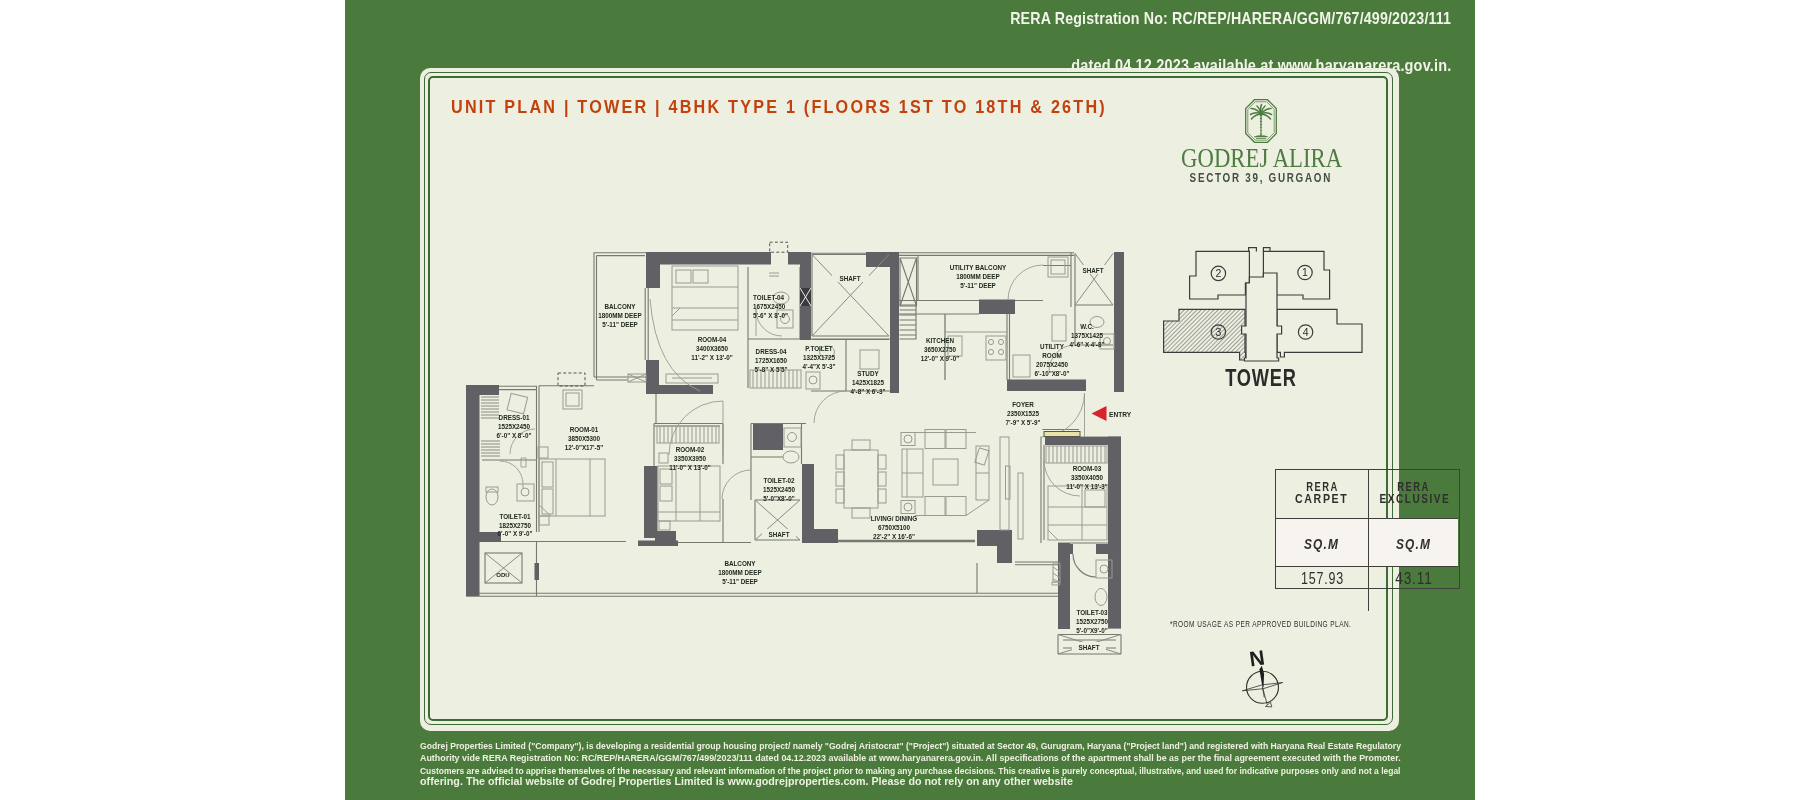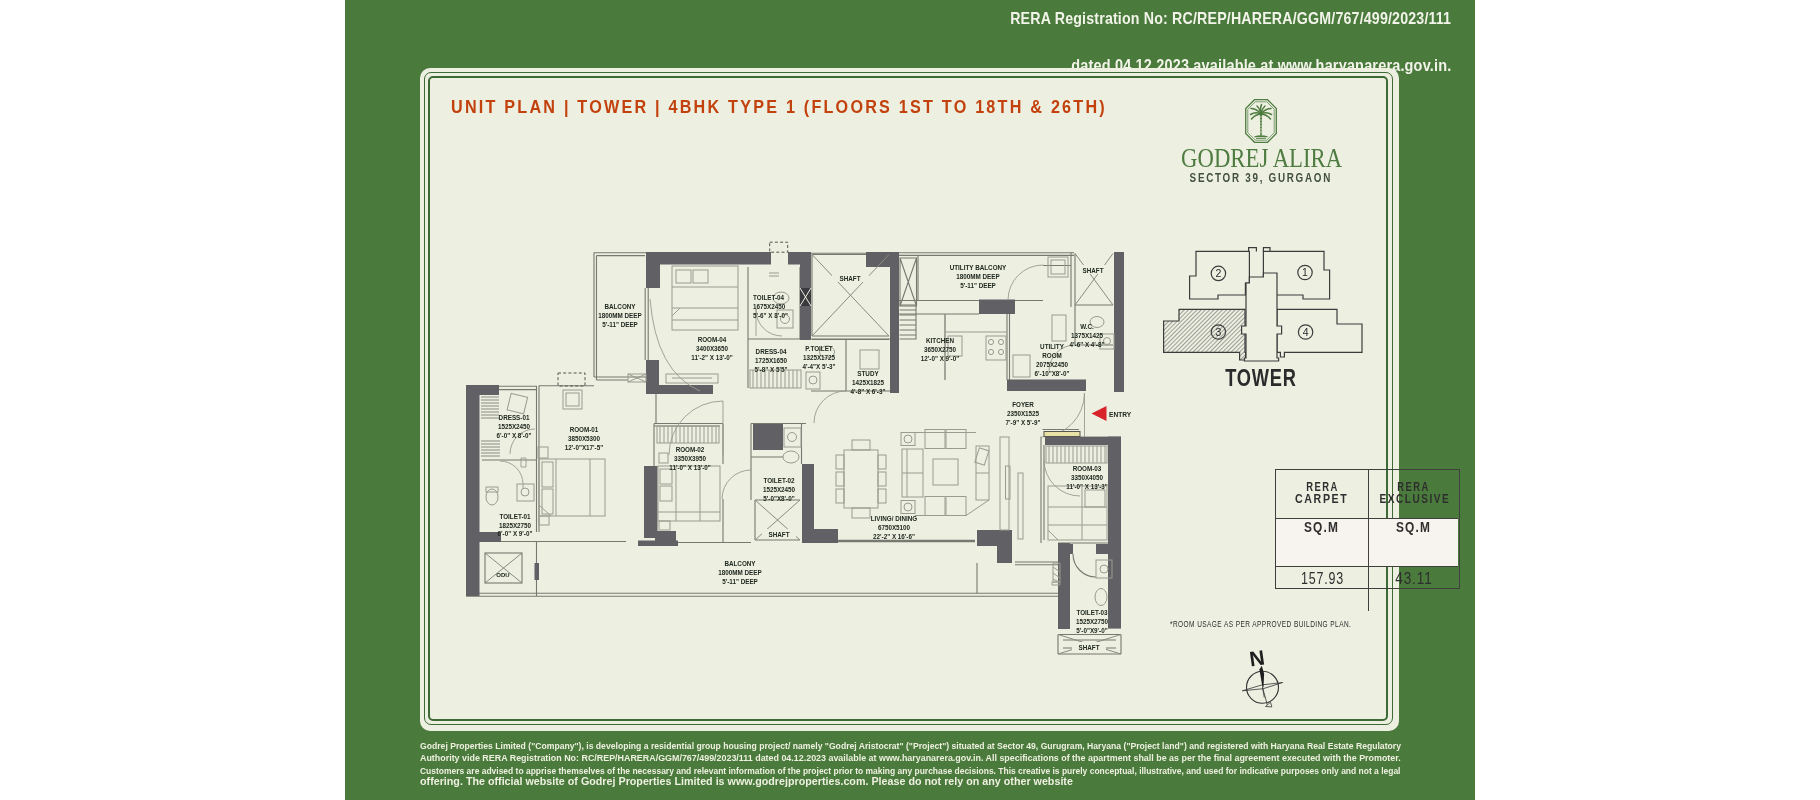--- a/index.html
+++ b/index.html
@@ -26,21 +26,21 @@
      font-size:24px;line-height:24px;font-weight:bold;letter-spacing:1px;}
   #towerlbl span{display:inline-block;transform:scaleX(.76);transform-origin:50% 50%;}
   
   #rtable{left:1227px;top:469px;width:185px;height:120px;border:1.6px solid #3f3f3c;box-sizing:border-box;margin-left:48px;}
   .cell{position:absolute;box-sizing:border-box;color:#2e2e2e;text-align:center;}
   #rtable .c1{left:0;width:92px;} #rtable .c2{left:92px;width:90px;border-left:1.6px solid #3f3f3c;}
   #rtable .r1{top:0;height:47.8px;} #rtable .r2{top:47.8px;height:48.3px;border-top:1.6px solid #3f3f3c;background:#f7f3ee;}
   #rtable .r3{top:96.1px;height:45.3px;border-top:1.6px solid #3f3f3c;}
   .hd{font-size:13px;font-weight:bold;letter-spacing:2px;line-height:11.8px;padding-top:11px;white-space:nowrap;}
   .hd span{display:inline-block;transform-origin:50% 50%;}
-  .sqm{font-size:14.5px;font-weight:bold;letter-spacing:1.5px;padding-top:0;white-space:nowrap;}
+  .sqm{font-size:14.5px;font-weight:bold;letter-spacing:1.5px;padding-top:17px;white-space:nowrap;font-style:italic;}
   .sqm span{display:inline-block;transform:scaleX(.82);transform-origin:50% 50%;}
   .val{font-size:16px;font-weight:normal;letter-spacing:1px;padding-top:3px;white-space:nowrap;}
   .val span{display:inline-block;transform-origin:50% 50%;}
   #roomusage{left:1170px;top:617.5px;width:300px;color:#2e2e2e;font-size:9.5px;font-weight:normal;letter-spacing:.6px;white-space:nowrap;}
   #roomusage span{display:inline-block;transform:scaleX(.687);transform-origin:0 50%;}
   .dline{left:420px;width:1000px;color:#eef0e0;font-size:9.8px;line-height:12.1px;font-weight:bold;white-space:nowrap;}
   .dline span{display:inline-block;transform-origin:0 50%;}
 </style>
 </head>
 <body>

